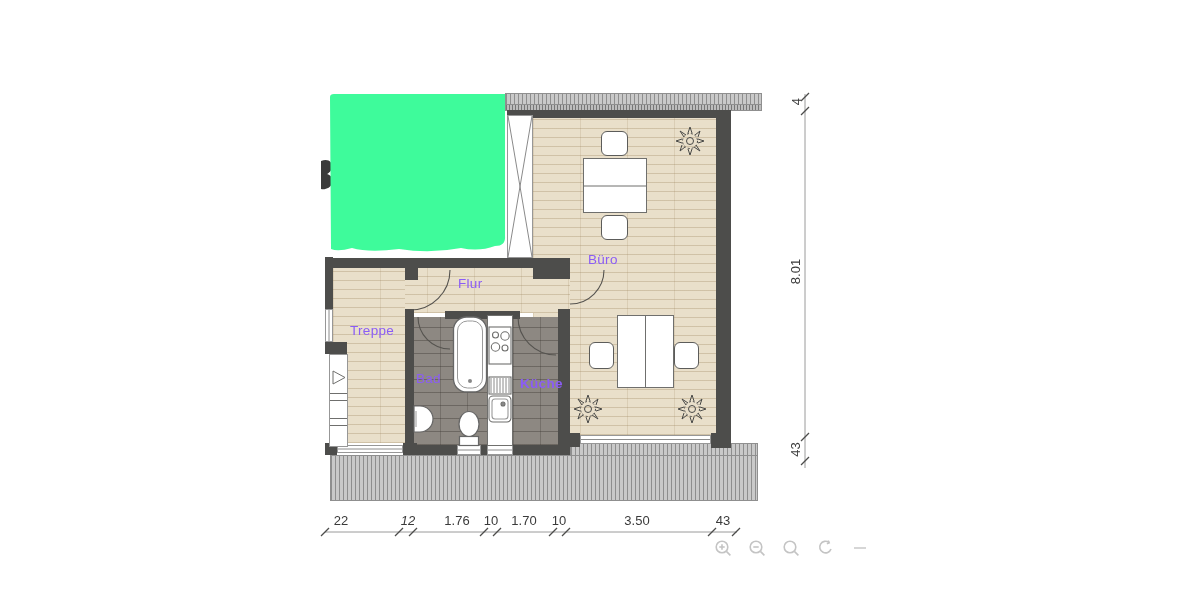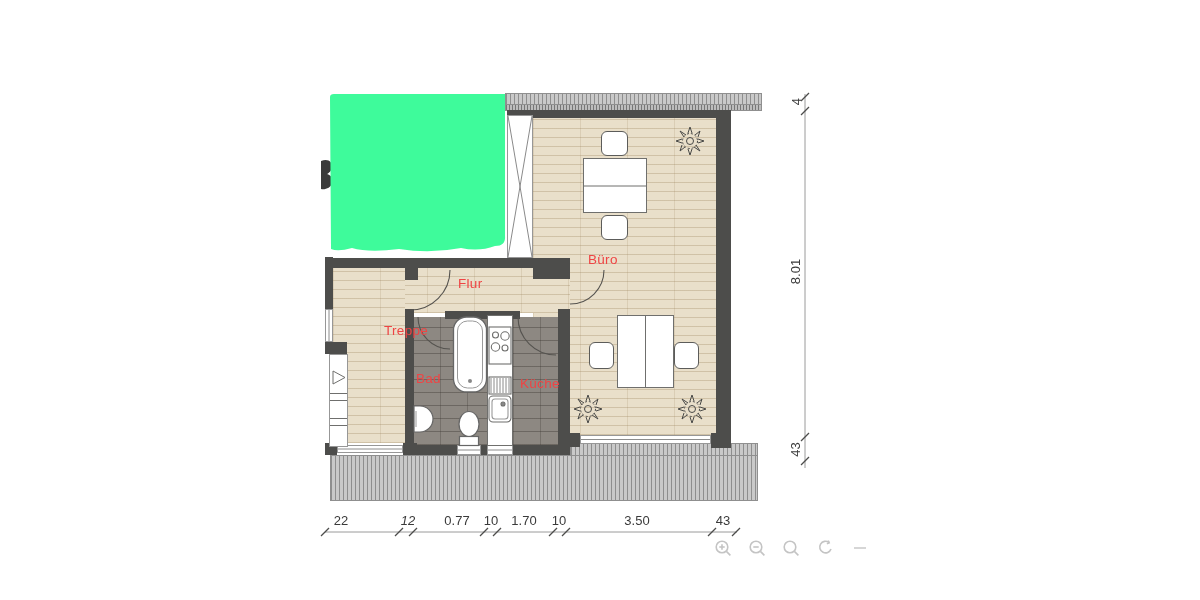--- a/index.html
+++ b/index.html
@@ -15,21 +15,21 @@
         background-image:
           repeating-linear-gradient(0deg, rgba(55,50,45,.38) 0 1px, rgba(0,0,0,0) 1px 13px),
           repeating-linear-gradient(90deg, rgba(55,50,45,.28) 0 1px, rgba(0,0,0,0) 1px 27px);}
   .hatch{background-image:repeating-linear-gradient(90deg,#8e8e8e 0 1px,#c9c9c9 1px 4px);
          border:1px solid #8f8f8f;box-sizing:border-box;}
   .hatch-fine{background-image:repeating-linear-gradient(90deg,#777 0 1px,#bdbdbd 1px 3px);
          border:1px solid #8f8f8f;box-sizing:border-box;}
   .win{background:#fff;border:1px solid #979797;box-sizing:border-box;}
   .furn{background:#fff;border:1.5px solid #6f6f6d;box-sizing:border-box;}
   .chair{background:#fff;border:1.5px solid #5c5c5a;border-radius:6px;box-sizing:border-box;}
-  .room-label{position:absolute;color:#ef4444;font-size:13.5px;letter-spacing:.3px;white-space:nowrap;}
+  .room-label{position:absolute;color:#8b5cf6;font-size:13.5px;letter-spacing:.3px;white-space:nowrap;}
   .dim{position:absolute;color:#3a3a3a;font-size:13px;text-align:center;white-space:nowrap;}
   .dim-v{transform:rotate(-90deg);}
   .overlay{position:absolute;left:0;top:0;pointer-events:none;}
   .toolbar{position:absolute;left:714px;top:534px;width:170px;height:28px;display:flex;
            align-items:center;gap:15px;}
   .tool-btn{width:19px;height:19px;display:flex;align-items:center;justify-content:center;cursor:pointer;}
 </style>
 </head>
 <body>
 
@@ -187,29 +187,29 @@
       <line x1="805" y1="94" x2="805" y2="468"></line>
     </g>
     <g stroke="#4d4d4b" stroke-width="1.2">
       <line x1="801" y1="101" x2="809" y2="93"></line>
       <line x1="801" y1="115" x2="809" y2="107"></line>
       <line x1="801" y1="441" x2="809" y2="433"></line>
       <line x1="801" y1="465" x2="809" y2="457"></line>
     </g>
   </svg>
 
-  <div class="room-label" style="left:350px;top:323px;margin-left:34px;">Treppe</div>
+  <div class="room-label" style="left:350px;top:323px;">Treppe</div>
   <div class="room-label" style="left:458px;top:276px;">Flur</div>
   <div class="room-label" style="left:588px;top:252px;">Büro</div>
   <div class="room-label" style="left:416px;top:371px;">Bad</div>
-  <div class="room-label" style="left:520px;top:376px;">Küche</div>
+  <div class="room-label" style="left:520px;top:376px;font-weight:bold;">Küche</div>
 
   <div class="dim" style="left:317px;top:513px;width:48px;">22</div>
   <div class="dim" style="left:384px;top:513px;width:48px;font-style:italic;">12</div>
-  <div class="dim" style="left:433px;top:513px;width:48px;">0.77</div>
+  <div class="dim" style="left:433px;top:513px;width:48px;">1.76</div>
   <div class="dim" style="left:467px;top:513px;width:48px;">10</div>
   <div class="dim" style="left:500px;top:513px;width:48px;">1.70</div>
   <div class="dim" style="left:535px;top:513px;width:48px;">10</div>
   <div class="dim" style="left:613px;top:513px;width:48px;">3.50</div>
   <div class="dim" style="left:699px;top:513px;width:48px;">43</div>
 
   <div class="dim dim-v" style="left:774px;top:94px;width:44px;">4</div>
   <div class="dim dim-v" style="left:773px;top:264px;width:44px;">8.01</div>
   <div class="dim dim-v" style="left:773px;top:442px;width:44px;">43</div>
 

